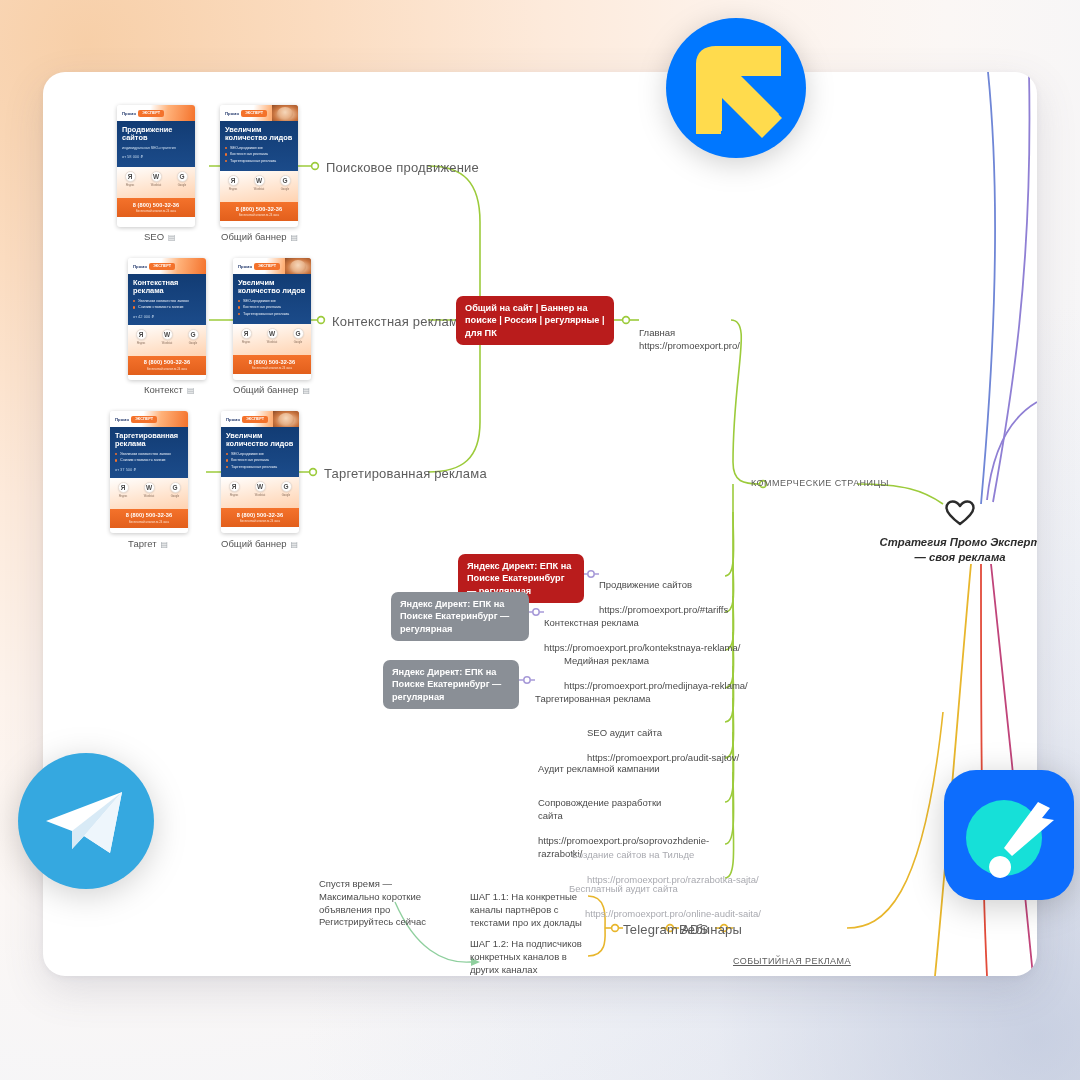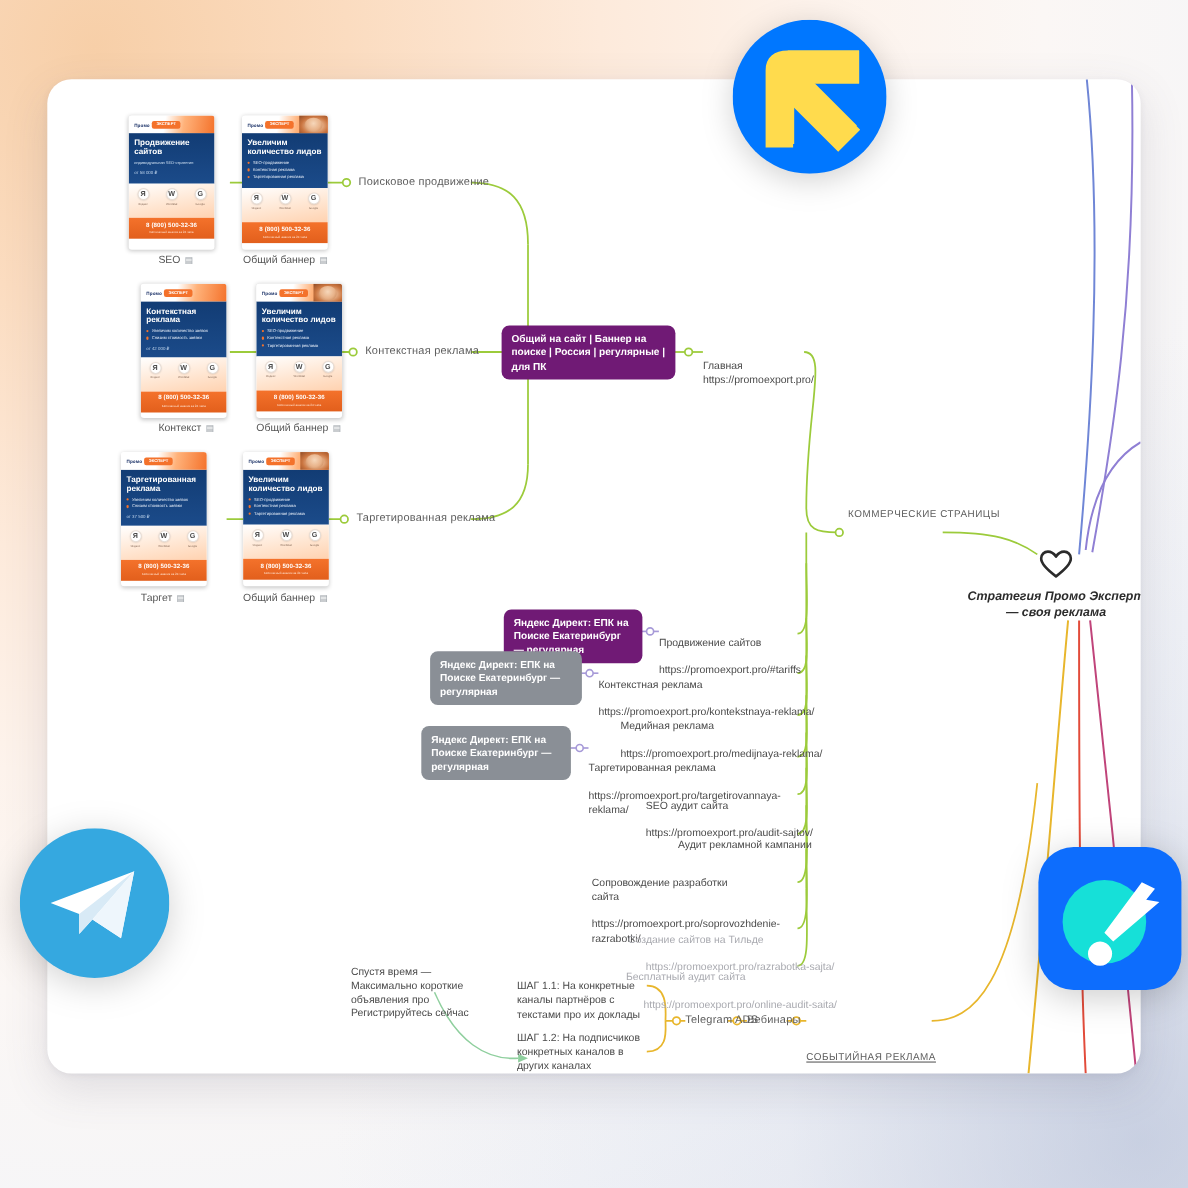--- a/index.html
+++ b/index.html
@@ -49,26 +49,26 @@
   .chip {
     position: absolute;
     border-radius: 7px;
     padding: 6px 9px;
     font-size: 9.2px;
     font-weight: bold;
     line-height: 1.35;
     color: #ffffff;
     white-space: pre-line;
   }
-  .chip.blue { background: #701a75; }
+  .chip.blue { background: #b91c1c; }
   .chip.grey { background: #8a8f96; }
 
   .caplabel {
     position: absolute;
-    font-size: 10px;
+    font-size: 13px;
     letter-spacing: .2px;
     color: #5d5d5d;
   }
   .caplabel.caps { letter-spacing: .45px; font-size: 9px; }
 
   
   .bcard {
     position: absolute;
     width: 78px; height: 122px;
     border-radius: 3px;
@@ -479,47 +479,46 @@
   <div class="caplabel" style="left:289px; top:242px;">Контекстная реклама</div>
   <div class="caplabel" style="left:281px; top:394px;">Таргетированная реклама</div>
 
   <div class="chip blue" style="left:413px; top:224px; width:158px;">Общий на сайт | Баннер на поиске | Россия | регулярные | для ПК</div>
 
   <div class="node" style="left:596px; top:242px; width:150px;">
     <span>Главная</span>
     <span class="lnk">https://promoexport.pro/</span>
   </div>
 
-  <div class="caplabel caps" style="left:708px; top:390px;margin-left:20px;">КОММЕРЧЕСКИЕ СТРАНИЦЫ</div>
+  <div class="caplabel caps" style="left:708px; top:406px;">КОММЕРЧЕСКИЕ СТРАНИЦЫ</div>
 
   <div class="chip blue" style="left:415px; top:482px; width:126px;">Яндекс Директ: ЕПК на Поиске Екатеринбург — регулярная</div>
   <div class="chip grey" style="left:348px; top:520px; width:138px;">Яндекс Директ: ЕПК на Поиске Екатеринбург — регулярная</div>
   <div class="chip grey" style="left:340px; top:588px; width:136px;">Яндекс Директ: ЕПК на Поиске Екатеринбург — регулярная</div>
 
   <div class="node" style="left:556px; top:494px; width:180px;">
     <div>Продвижение сайтов</div>
     <div class="lnk">https://promoexport.pro/#tariffs</div>
   </div>
   <div class="node" style="left:501px; top:532px; width:200px;">
     <div>Контекстная реклама</div>
     <div class="lnk">https://promoexport.pro/kontekstnaya-reklama/</div>
   </div>
   <div class="node" style="left:521px; top:570px; width:200px;">
     <div>Медийная реклама</div>
     <div class="lnk">https://promoexport.pro/medijnaya-reklama/</div>
   </div>
   <div class="node" style="left:492px; top:608px; width:210px;">
     <div>Таргетированная реклама</div>
-    <div class="lnk">https://promoexport.pro/targetirovannaya-reklama/</div>
   </div>
   <div class="node" style="left:544px; top:642px; width:190px;">
     <div>SEO аудит сайта</div>
     <div class="lnk">https://promoexport.pro/audit-sajtov/</div>
   </div>
-  <div class="node" style="left:495px; top:678px; width:200px;text-align:right;">
+  <div class="node" style="left:495px; top:678px; width:200px;">
     <div>Аудит рекламной кампании</div>
   </div>
   <div class="node" style="left:495px; top:712px; width:148px;">
     <div>Сопровождение разработки сайта</div>
     <div class="lnk">https://promoexport.pro/soprovozhdenie-razrabotki/</div>
   </div>
   <div class="node dim" style="left:528px; top:764px; width:200px;">
     <div>Создание сайтов на Тильде</div>
     <div class="lnk">https://promoexport.pro/razrabotka-sajta/</div>
   </div>

